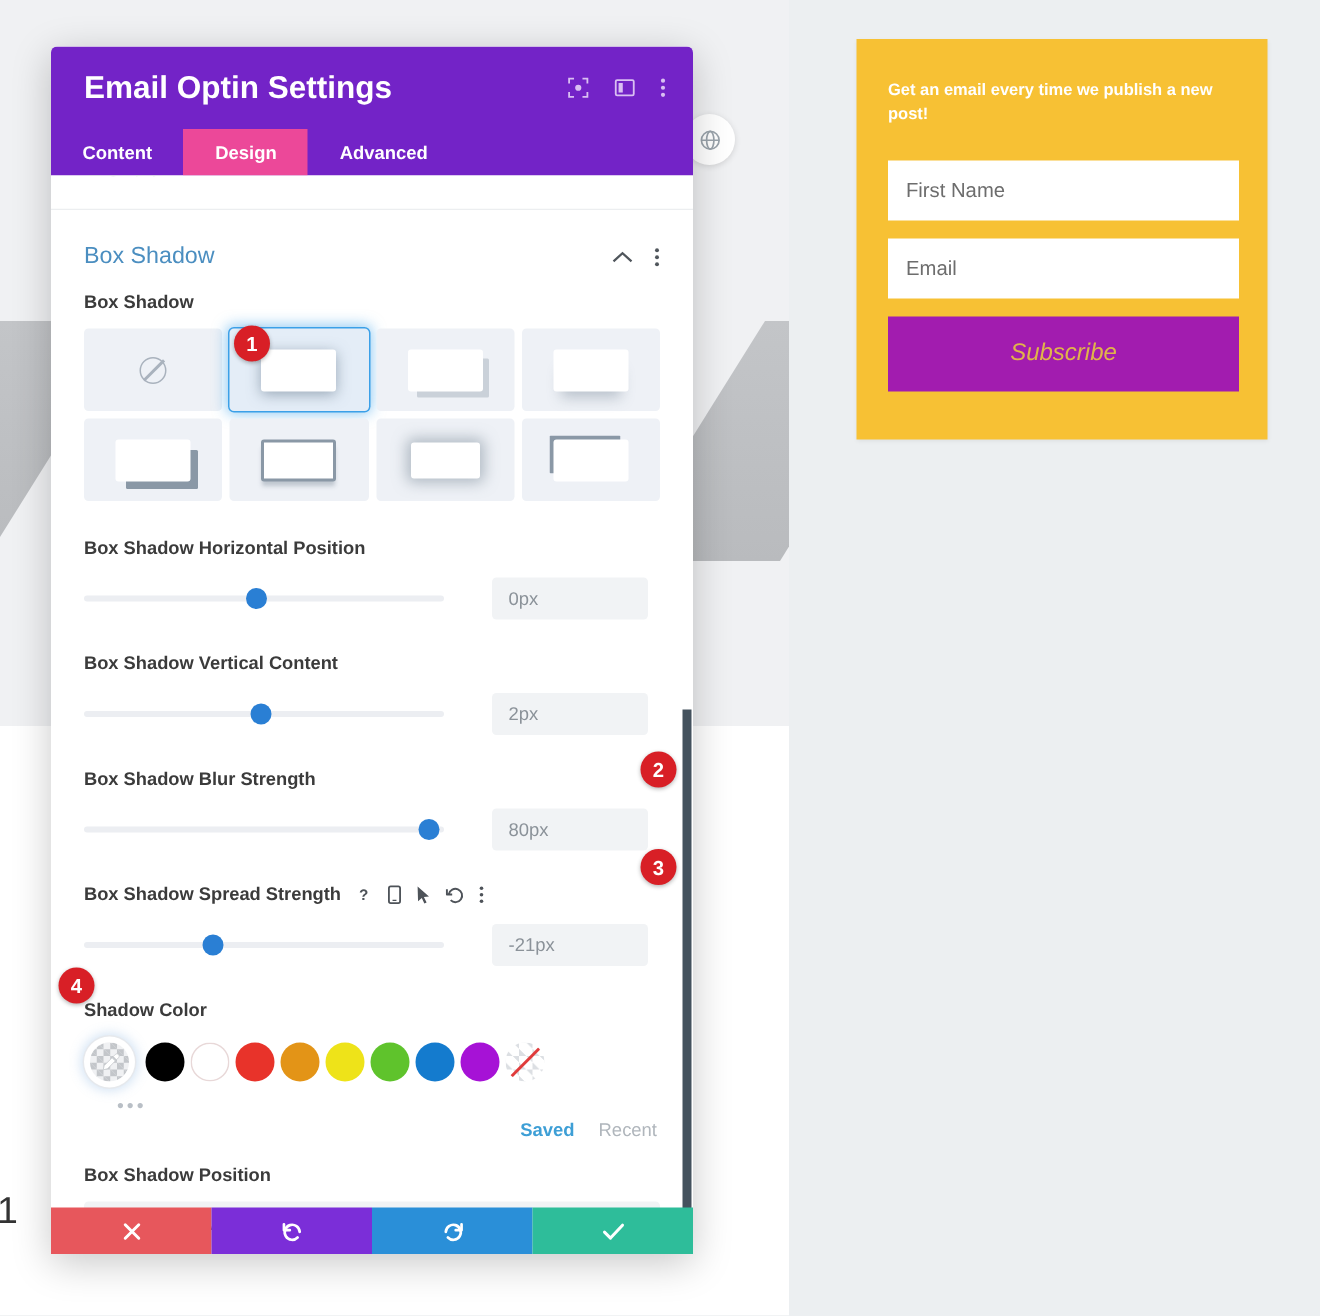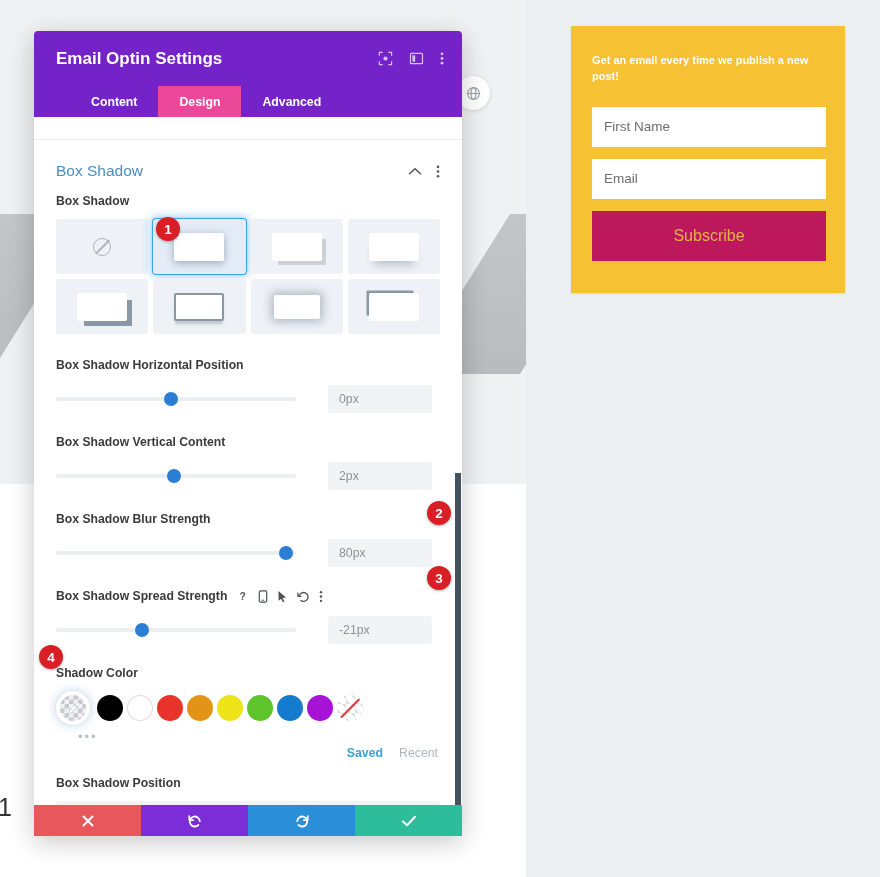--- a/index.html
+++ b/index.html
@@ -63,47 +63,48 @@
     margin-bottom: 12px; padding: 0 12px; font-size: 13.5px;
     color: #555; font-family: "Liberation Sans", sans-serif;
     display: flex; align-items: center;
   }
   .optin-field input {
     border: none; outline: none; width: 100%; font-size: 13.5px;
     color: #555; font-family: "Liberation Sans", sans-serif; background: transparent;
   }
   .optin-field input::placeholder { color: #6d6d6d; }
   .optin-btn {
-    width: 234px; height: 50px; background: #be185d; border: none;
+    width: 234px; height: 50px; background: #a21caf; border: none;
     color: #e0b44a; font-size: 16px; cursor: pointer;
     font-family: "Liberation Sans", sans-serif;
+    font-style: italic;
   }
 
   
   .globe {
     position: absolute; left: 456px; top: 76px; width: 34px; height: 34px;
     border-radius: 50%; background: #fff; display: flex;
     align-items: center; justify-content: center;
     box-shadow: 0 1px 4px rgba(0,0,0,.13); color: #9aa3ab; font-size: 15px;
   }
   .modal {
     position: absolute; left: 34px; top: 31px; width: 428px; height: 805px;
     background: #fff; border-radius: 4px 4px 0 0;
     box-shadow: 0 6px 26px rgba(0,0,0,.22);
     display: flex; flex-direction: column; overflow: hidden;
   }
   .modal-head {
     height: 55px; background: #7323c7; display: flex; align-items: center;
     padding: 0 18px 0 22px; flex: none;
   }
-  .modal-title { color: #fff; font-size: 17px; font-weight: bold; flex: 1; }
+  .modal-title { color: #fff; font-size: 21px; font-weight: bold; flex: 1; }
   .head-icons { display: flex; align-items: center; gap: 16px; }
   .head-ic { color: #d9bff2; display: flex; align-items: center; cursor: pointer; }
   .tabs {
-    height: 31px; background: #7323c7; display: flex; flex: none; padding-left: 36px;
+    height: 31px; background: #7323c7; display: flex; flex: none;
   }
   .tab {
     padding: 0 21px; display: flex; align-items: center; justify-content: center;
     color: #fff; font-size: 12.3px; font-weight: bold; cursor: pointer;
   }
   .tab.active { background: #ec4899; }
   .ghost-border {
     position: relative; height: 22px; flex: none; background: #fff;
     overflow: hidden;
   }

